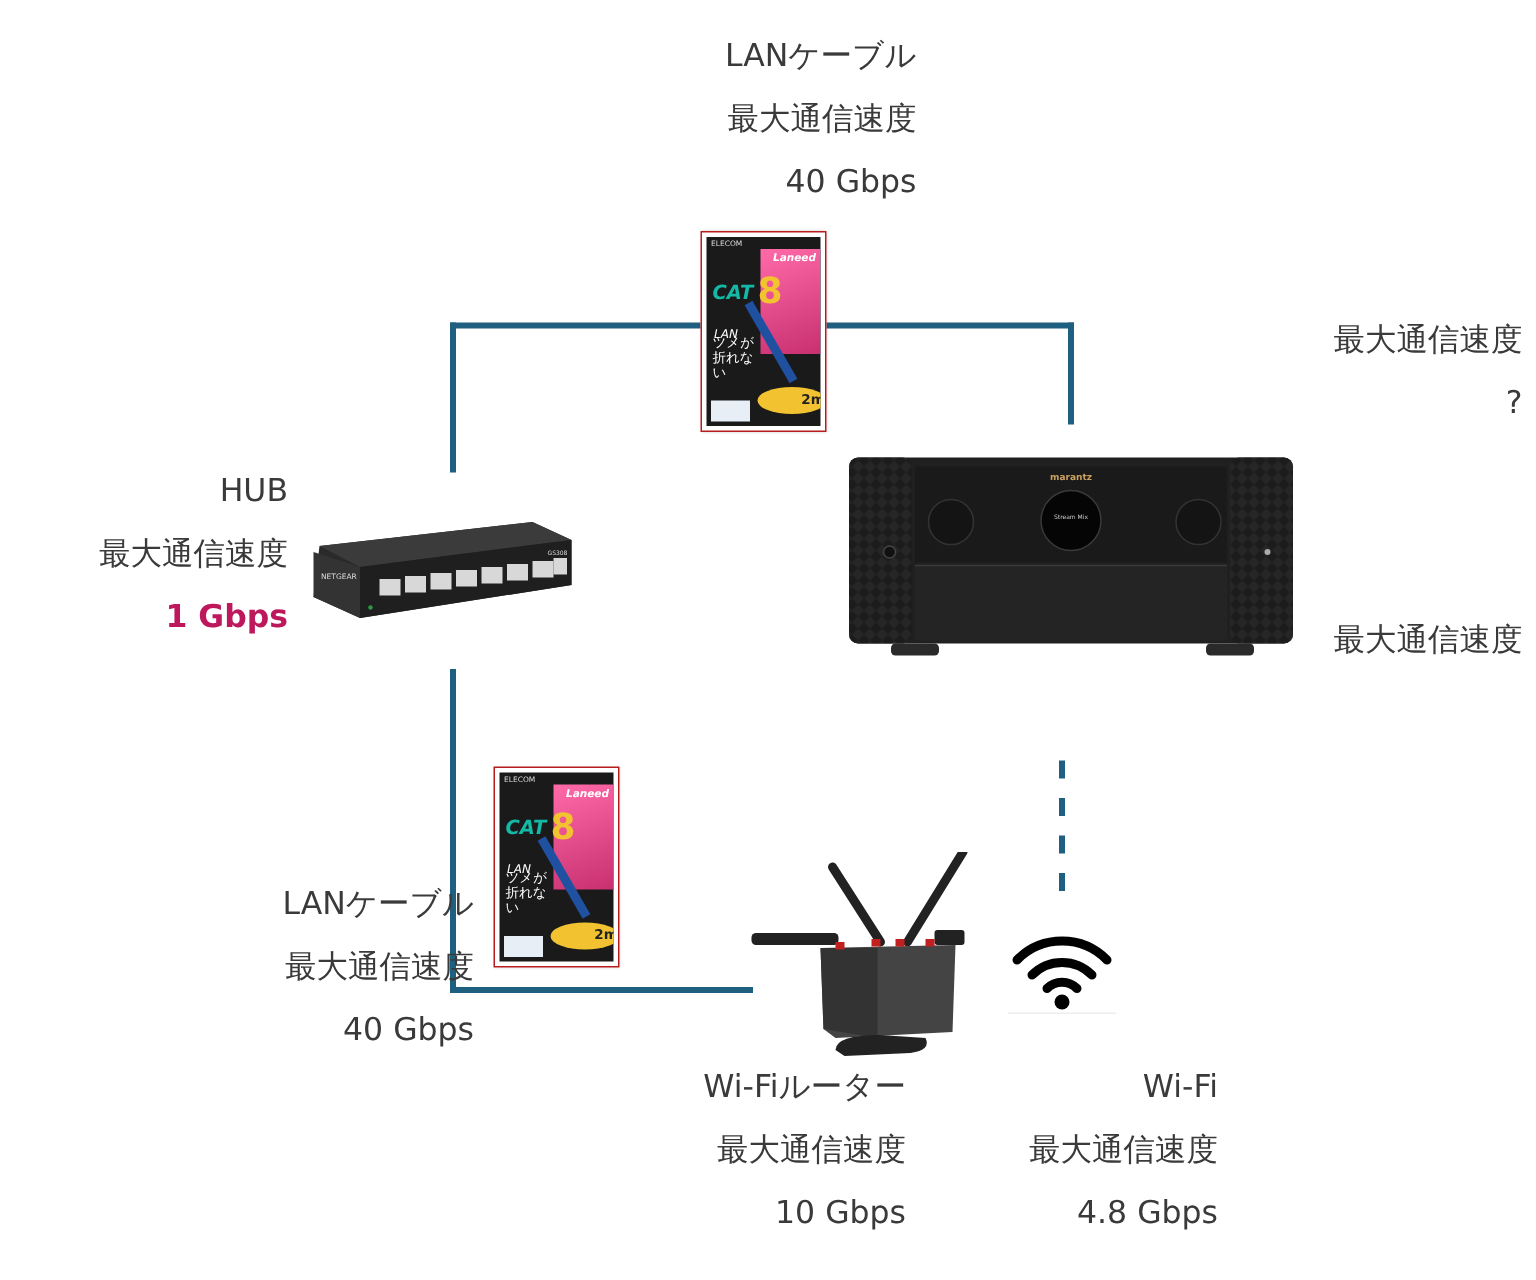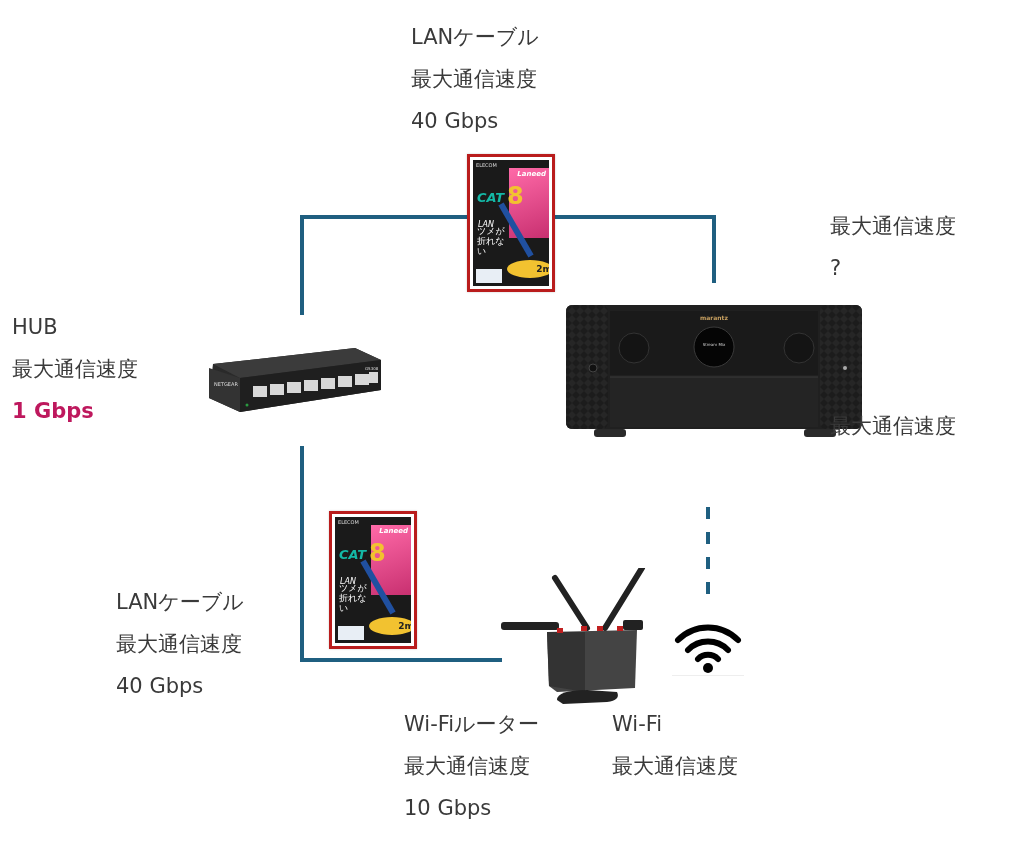--- a/index.html
+++ b/index.html
@@ -1,25 +1,25 @@
 <!DOCTYPE html>
 <html><head>
 <meta charset="utf-8">
 <style>
   html, body { margin:0; padding:0; background:#ffffff; }
   body { width:1024px; height:853px; position:relative; overflow:hidden;
          font-family:"DejaVu Sans", "Liberation Sans", sans-serif; color:#333; }
-  .label { position:absolute; text-align:left; font-size:21px; line-height:42px; color:#3a3a3a; }
+  .label { position:absolute; text-align:right; font-size:21px; line-height:42px; color:#3a3a3a; }
   .label div { white-space:nowrap; }
   .red { color:#be185d; font-weight:bold; }
   .line { position:absolute; background:#1f5f80; }
   .dash { position:absolute; background:#1f5f80; width:4px; height:12px; }
 
   
-  .pkg { position:absolute; width:82px; height:132px; background:#fff; border:3px solid #b91c1c; box-shadow:0 0 2px rgba(0,0,0,.2); }
+  .pkg { position:absolute; width:82px; height:132px; background:#fff; border:1px solid #b91c1c; box-shadow:0 0 2px rgba(0,0,0,.2); }
   .pkg .inner { position:absolute; left:3px; top:3px; right:3px; bottom:3px; background:#1a1a1a; overflow:hidden; }
   .pkg .pink { position:absolute; right:0; top:8px; width:40px; height:70px; background:linear-gradient(160deg,#ff6aa8,#c83070); }
   .pkg .brand { position:absolute; left:3px; top:2px; font-size:5px; color:#ddd; font-family:"DejaVu Sans",sans-serif; }
   .pkg .laneed { position:absolute; right:3px; top:10px; font-size:7px; color:#fff; font-weight:bold; font-style:italic; }
   .pkg .cat { position:absolute; left:4px; top:30px; font-size:13px; font-weight:bold; color:#14b8a6; font-style:italic; }
   .pkg .eight { position:absolute; left:34px; top:22px; font-size:24px; font-weight:bold; color:#f2c230; }
   .pkg .lan { position:absolute; left:5px; top:60px; font-size:8px; color:#fff;font-style:italic; }
   .pkg .tsume { position:absolute; left:4px; top:66px; font-size:9px; font-weight:normal; color:#fff; line-height:10px; }
   .pkg .cable { position:absolute; left:40px; top:40px; width:6px; height:60px; background:#2050a0; transform:rotate(-30deg); }
   .pkg .circle { position:absolute; left:34px; bottom:8px; width:18px; height:18px; border-radius:50%; background:#f2c230; font-size:9px; font-weight:bold; color:#222; text-align:center; line-height:18px;padding-left:28px; }
@@ -173,13 +173,14 @@
 
 <div class="label" style="left:404px; top:703px; width:200px;">
   <div>Wi-Fiルーター</div>
   <div>最大通信速度</div>
   <div>10 Gbps</div>
 </div>
 
 <div class="label" style="left:612px; top:703px; width:200px;">
   <div>Wi-Fi</div>
   <div>最大通信速度</div>
+  <div>4.8 Gbps</div>
 </div>
 
 </body></html>

